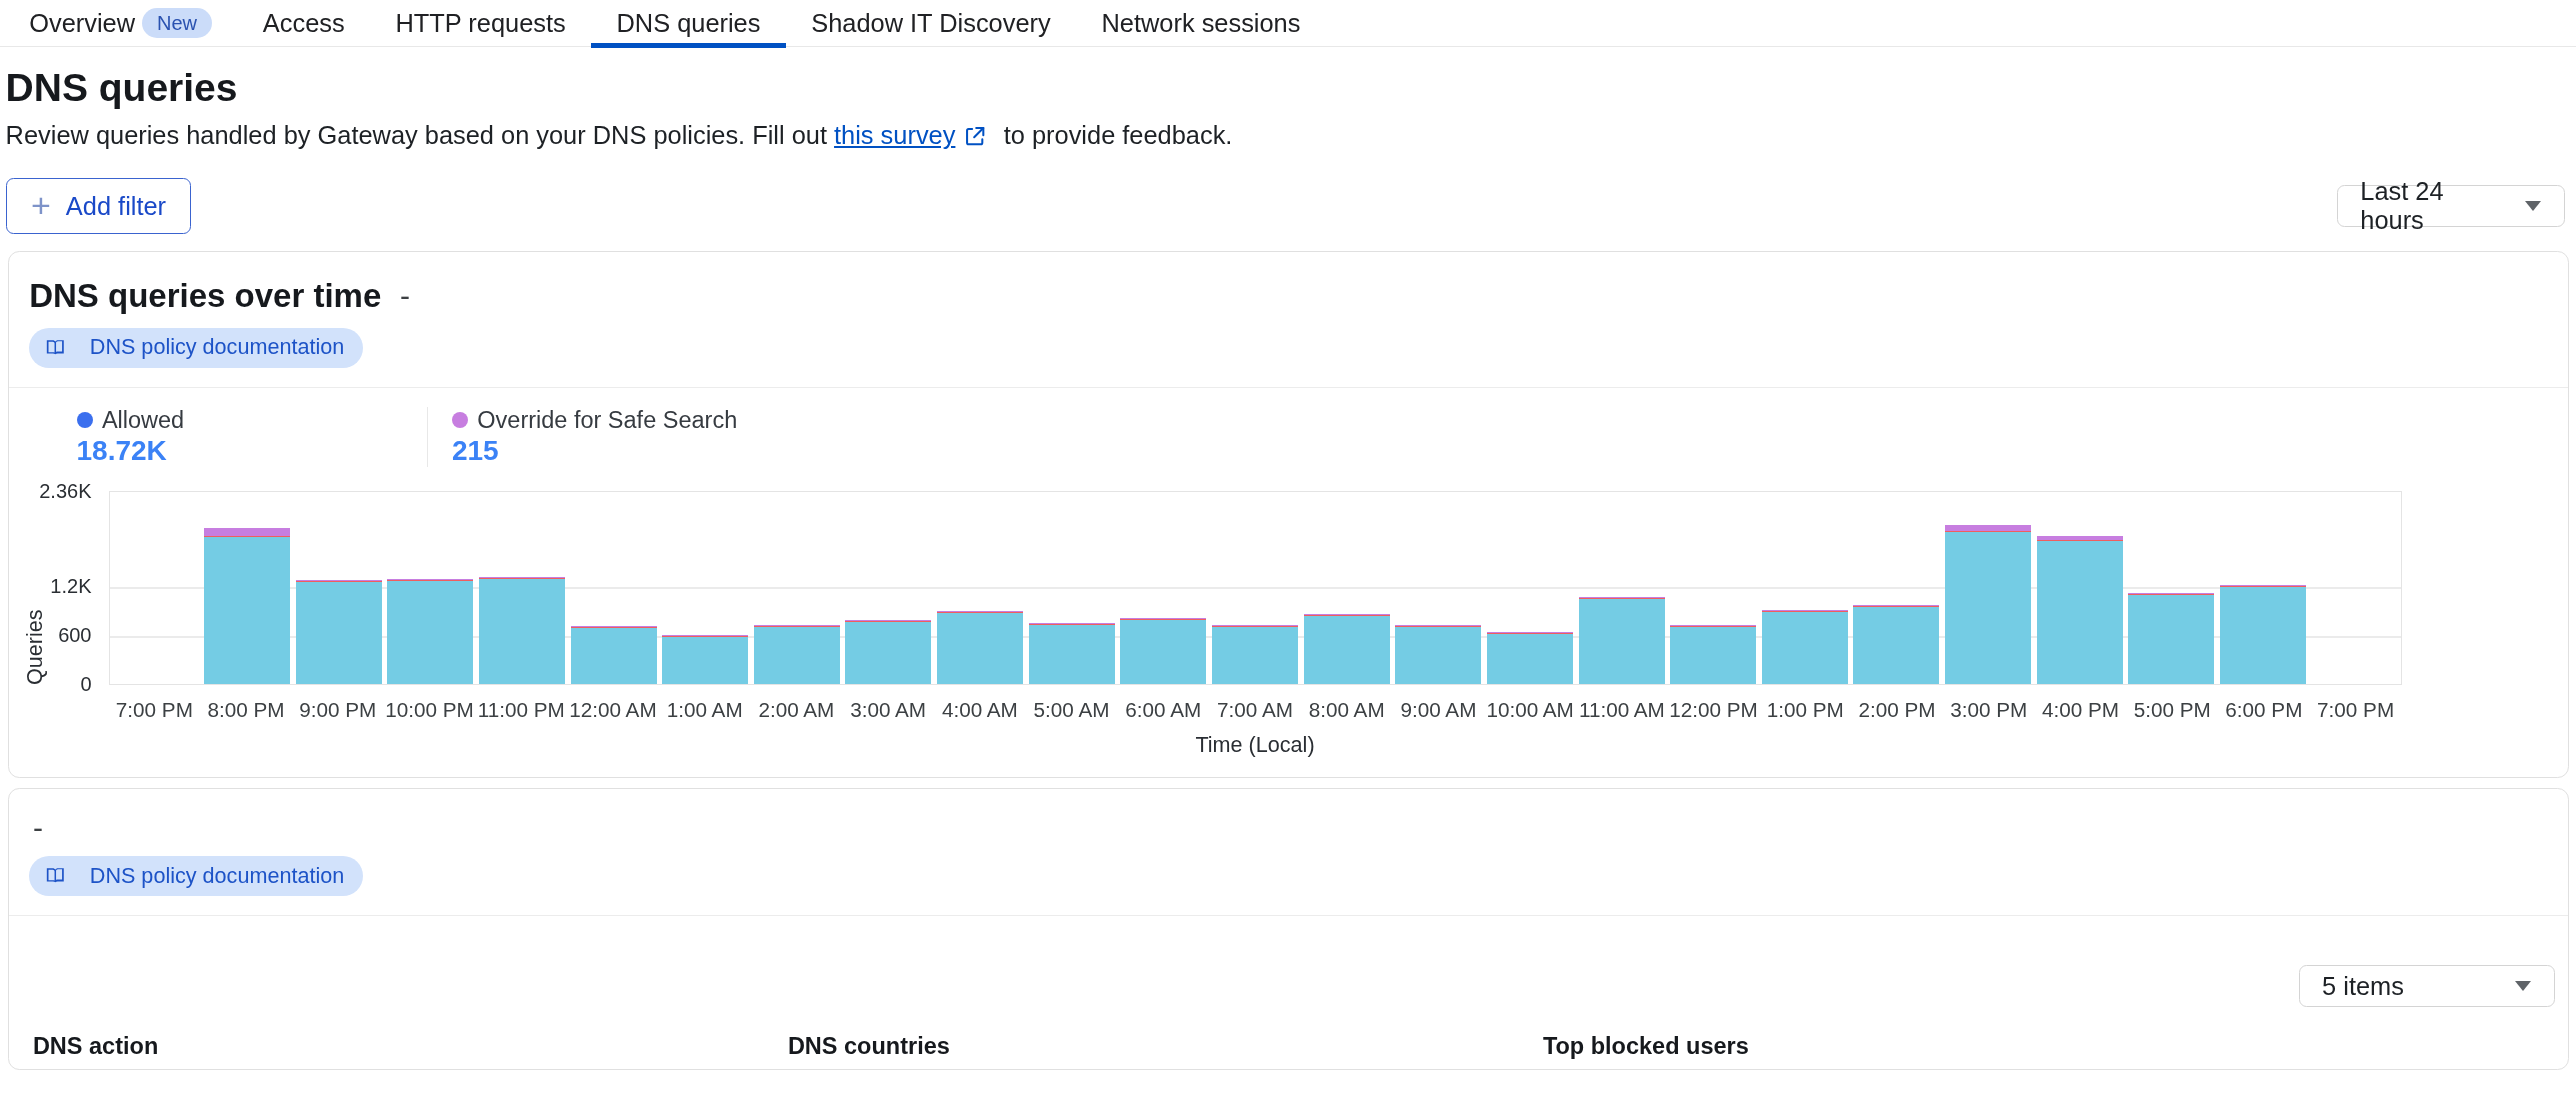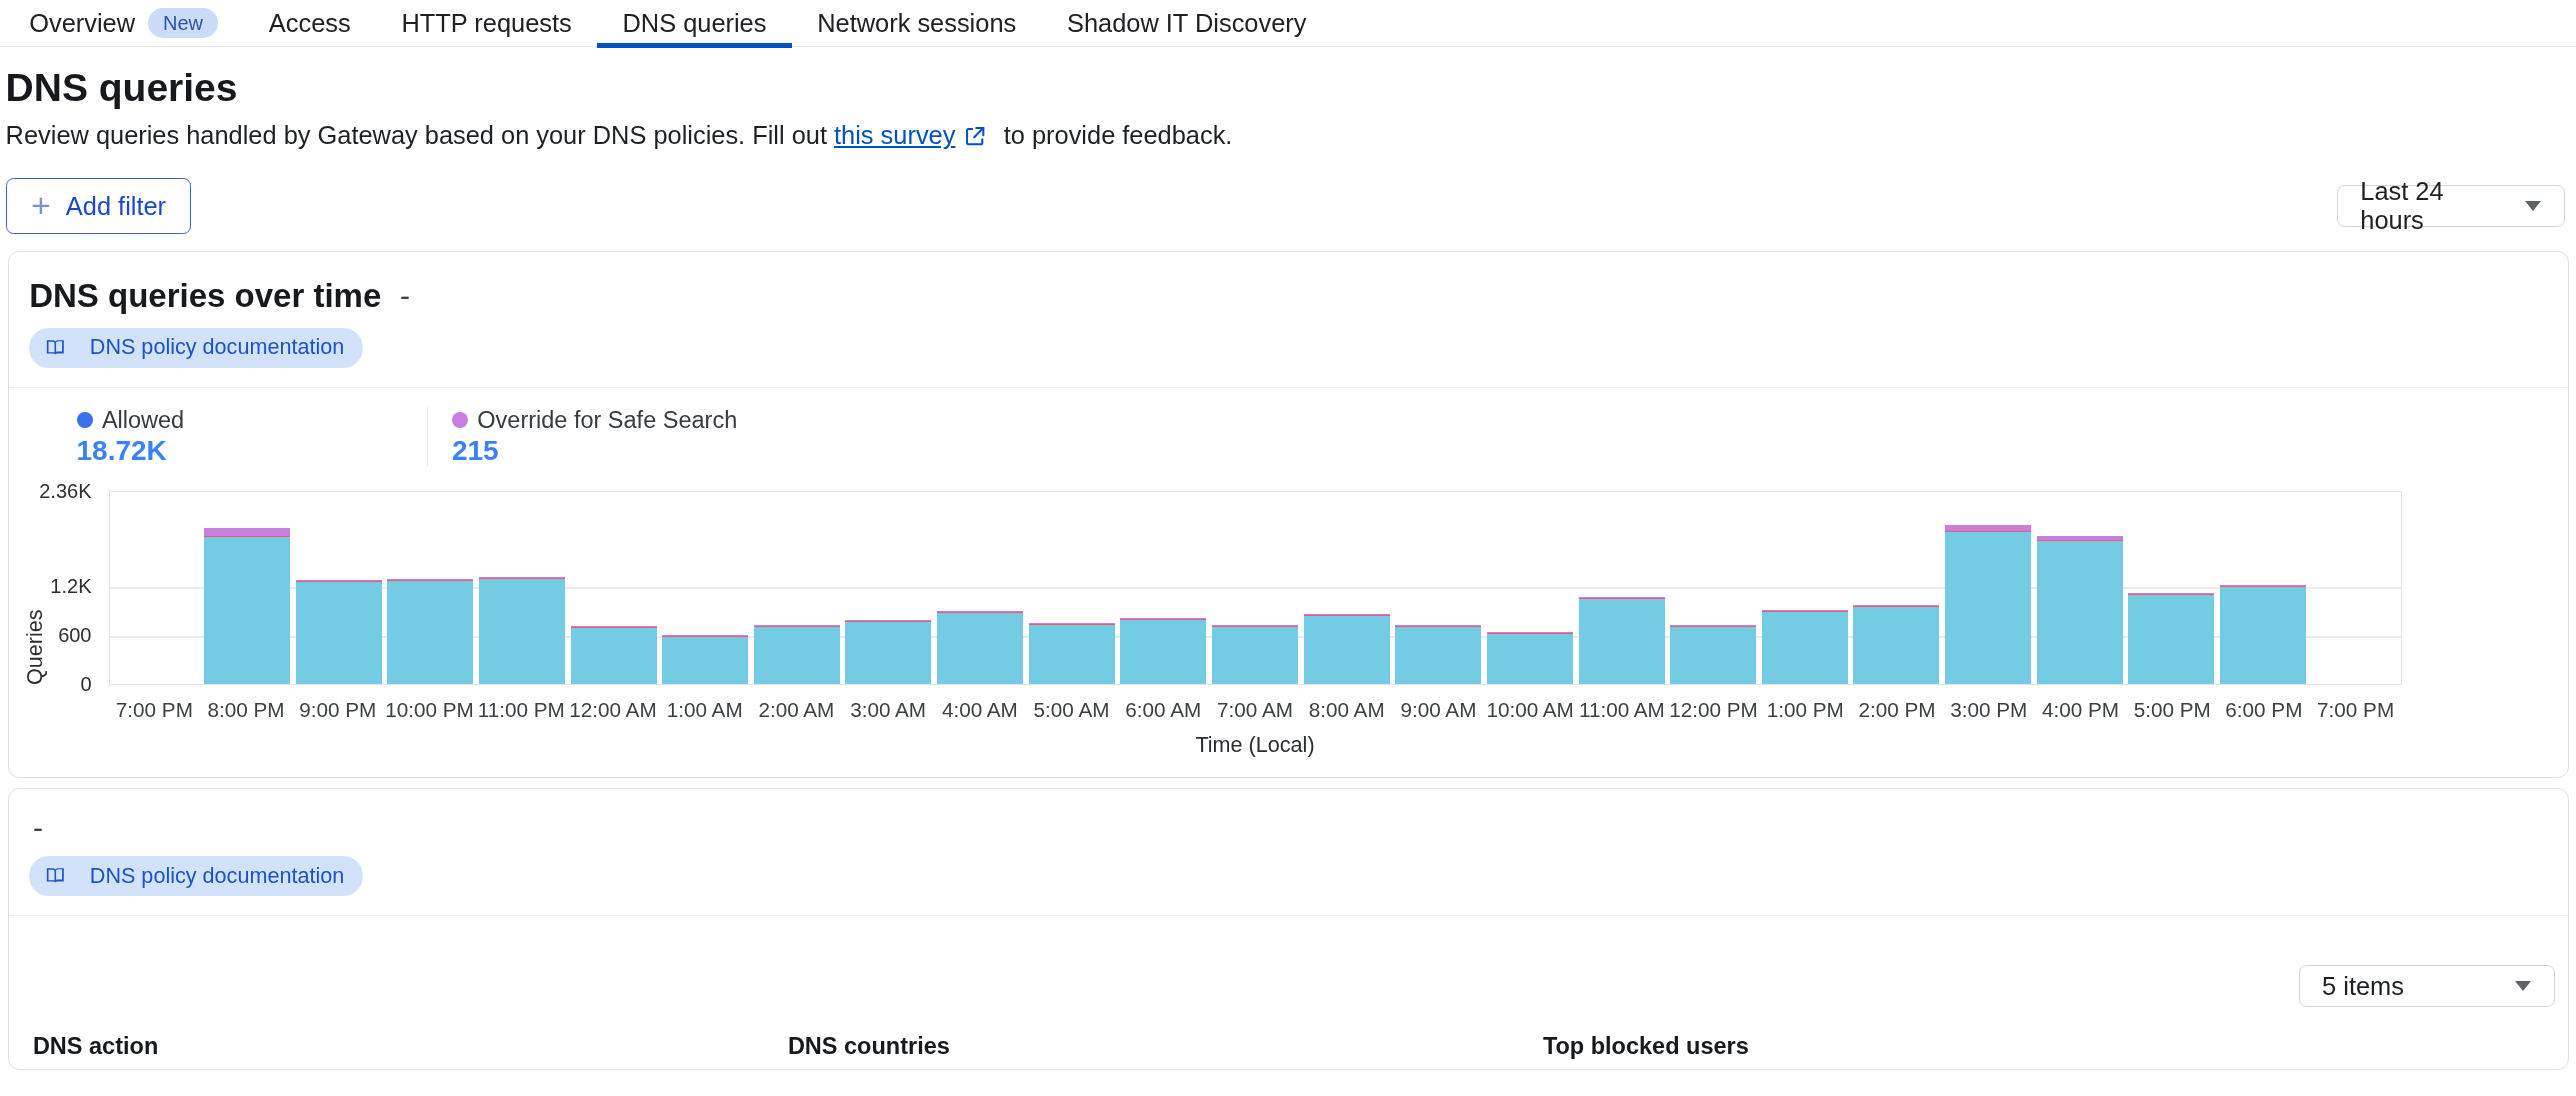--- a/index.html
+++ b/index.html
@@ -5,21 +5,21 @@
   * { margin:0; padding:0; box-sizing:border-box; }
   html,body { background:#fff; }
   body {
     width:2576px; height:1096px; overflow:hidden;
     font-family:"Liberation Sans", sans-serif;
     color:#1b1f24;
     -webkit-font-smoothing:antialiased;
   }
   
   .tabbar { display:flex; align-items:stretch; height:47px; border-bottom:1.9px solid #e8e8e8; padding-left:3.8px; }
-  .tab { display:flex; align-items:center; gap:13px; padding:0 25.4px; font-size:25.4px; color:#202124; cursor:pointer; position:relative; }
+  .tab { display:flex; align-items:center; gap:7px; padding:0 25.4px; font-size:25.4px; color:#202124; cursor:pointer; position:relative; }
   .tab.active::after { content:""; position:absolute; left:0; right:0; bottom:-1.9px; height:4.7px; background:#0051c3; }
   .new-badge { background:#cbdcf9; color:#2a52b0; font-size:20px; padding:4.7px 15px; border-radius:939px; line-height:1; }
   
   .page-head { margin:19px 0 0 5.6px; }
   .page-head h1 { font-size:39px; font-weight:700; color:#16191d; }
   .page-desc { margin-top:11.3px; font-size:25.4px; color:#1d2125; display:flex; align-items:center; white-space:pre-wrap; }
   .page-desc a { color:#0051c3; text-decoration:underline; cursor:pointer; }
   .ext-icon { margin:0 9.4px 0 7.5px; display:inline-flex; }
   
   .toolbar { display:flex; justify-content:space-between; align-items:center; margin:28px 11.3px 0 5.6px; }
@@ -76,24 +76,24 @@
     <div class="tab">
       <span>Access</span>
     </div>
     <div class="tab">
       <span>HTTP requests</span>
     </div>
     <div class="tab active">
       <span>DNS queries</span>
     </div>
     <div class="tab">
+      <span>Shadow IT Discovery</span>
+    </div>
+    <div class="tab">
       <span>Network sessions</span>
-    </div>
-    <div class="tab">
-      <span>Shadow IT Discovery</span>
     </div>
   </nav>
 
 <header class="page-head">
   <h1>DNS queries</h1>
   <p class="page-desc"><span>Review queries handled by Gateway based on your DNS policies. Fill out </span><a>this survey</a><span class="ext-icon"><svg width="24.4" height="24.4" viewBox="0 0 24 24" fill="none" stroke="#0051c3" stroke-width="2" stroke-linecap="round" stroke-linejoin="round">
           <path d="M9 5H5.5A1.5 1.5 0 0 0 4 6.5v12A1.5 1.5 0 0 0 5.5 20h12a1.5 1.5 0 0 0 1.5-1.5V15"></path>
           <path d="M13 4h7v7"></path>
           <path d="M20 4 11 13"></path>
         </svg></span><span> to provide feedback.</span></p>

